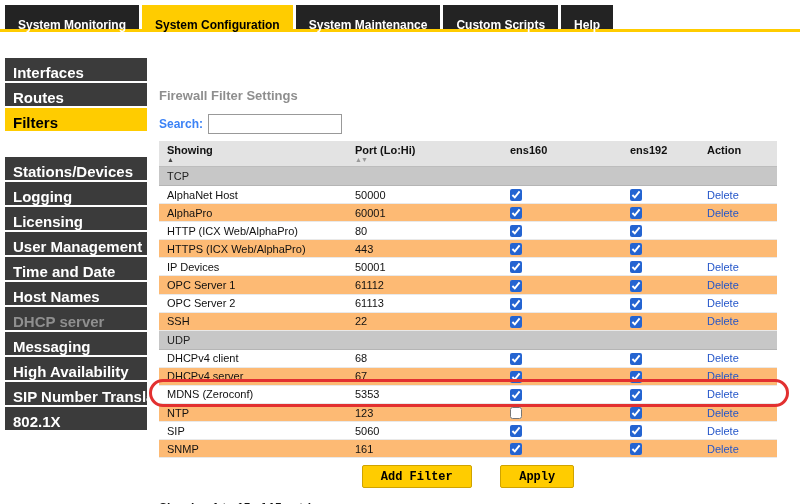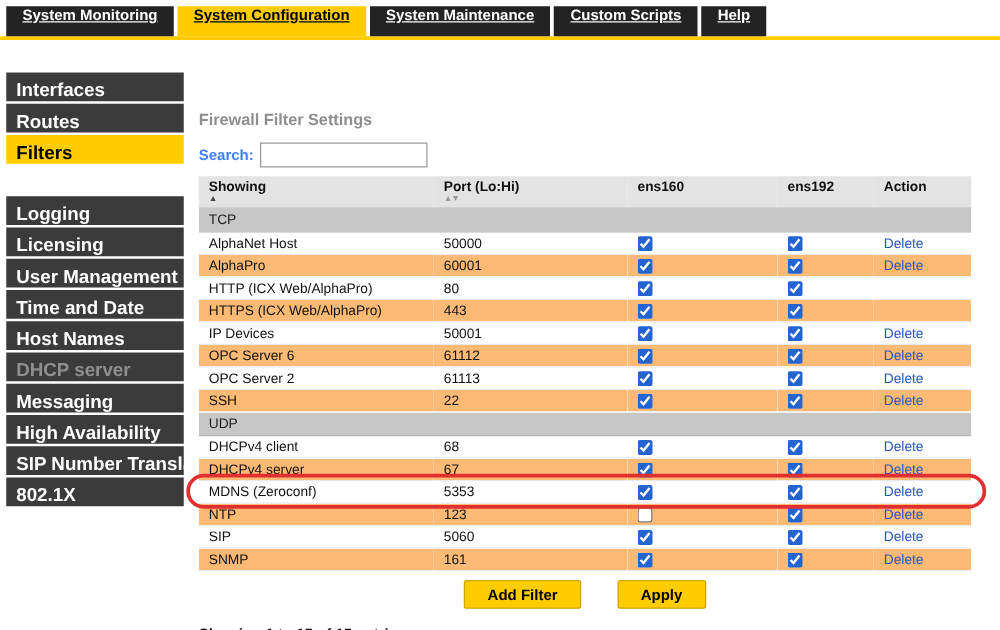--- a/index.html
+++ b/index.html
@@ -3,21 +3,21 @@
 <meta charset="utf-8">
 <style>
   * { margin:0; padding:0; box-sizing:border-box; }
   html,body { background:#fff; }
   body { font-family:"Liberation Sans", sans-serif; }
   #app { position:relative; width:800px; height:504px; background:#fff; overflow:hidden; }
 
   
   .topnav { display:flex; gap:3px; padding:5px 0 0 5px; border-bottom:3px solid #ffcc00; height:32px; }
   .tab { background:#232323; color:#fff; font-size:12px; font-weight:bold;
-         padding:0 13px 0 13px; height:24px; cursor:pointer; white-space:nowrap;text-decoration:underline; }
+         padding:13px 13px 0 13px; height:24px; cursor:pointer; white-space:nowrap; }
   .tab.active { background:#ffcc00; color:#000; }
 
   
   .content { display:flex; align-items:flex-start; }
   .sidebar { width:142px; margin-left:5px; margin-top:26px; flex:0 0 142px; }
   .side-item { background:#3b3b3b; color:#fff; font-size:15px; font-weight:bold;
                padding:6px 8px 0 8px; height:23px; margin-bottom:2px; cursor:pointer;
                white-space:nowrap; overflow:hidden; }
   .side-item.active { background:#ffcc00; color:#000; }
   .side-item.muted { color:#8f8f8f; }
@@ -43,21 +43,21 @@
   td { padding:2px 8px; border-bottom:1px solid #e9e9e9; color:#111; height:18px;
        white-space:nowrap; overflow:hidden; }
   tr.even td { background:#ffffff; }
   tr.odd  td { background:#fdba74; }
   td input[type="checkbox"] { width:12px; height:12px; accent-color:#2464d1;
                               margin:0; vertical-align:middle; display:inline-block; }
   .delete-link { color:#2456c9; text-decoration:none; cursor:pointer; }
 
   
   .btn-row { width:618px; text-align:center; margin-top:7px; }
-  .ybtn { background:#ffcc00; color:#000; font-family:Liberation Sans, sans-serif;
+  .ybtn { background:#ffcc00; color:#000; font-family:Liberation Mono, monospace;
           font-size:12px; font-weight:bold; border:1px solid #cfa300; border-radius:2px;
           padding:4px 18px; height:23px; margin:0 12px; cursor:pointer; }
   .entries { font-size:12px; font-weight:bold; color:#111; margin-top:13px; }
 
   
   .annotation { position:absolute; border:3px solid #e23030; border-radius:15px;
                 pointer-events:none; z-index:10; background:transparent; }
 </style>
 </head>
 <body>
@@ -69,20 +69,21 @@
       <div class="tab">System Maintenance</div>
       <div class="tab">Custom Scripts</div>
       <div class="tab">Help</div>
     </div>
   <div class="content">
     <div class="sidebar" id="sidebar">
         <div class="side-item">Interfaces</div>
         <div class="side-item">Routes</div>
         <div class="side-item active">Filters</div>
         <div class="side-gap"></div>
+        <div class="side-item">Stations/Devices</div>
         <div class="side-item">Logging</div>
         <div class="side-item">Licensing</div>
         <div class="side-item">User Management</div>
         <div class="side-item">Time and Date</div>
         <div class="side-item">Host Names</div>
         <div class="side-item muted">DHCP server</div>
         <div class="side-item">Messaging</div>
         <div class="side-item">High Availability</div>
         <div class="side-item">SIP Number Translation</div>
         <div class="side-item">802.1X</div>
@@ -142,21 +143,21 @@
               <td></td>
             </tr>
             <tr class="even">
               <td>IP Devices</td>
               <td>50001</td>
               <td><input type="checkbox" checked="" style=""></td>
               <td><input type="checkbox" checked="" style=""></td>
               <td><a class="delete-link">Delete</a></td>
             </tr>
             <tr class="odd">
-              <td>OPC Server 6</td>
+              <td>OPC Server 1</td>
               <td>61112</td>
               <td><input type="checkbox" checked="" style=""></td>
               <td><input type="checkbox" checked="" style=""></td>
               <td><a class="delete-link">Delete</a></td>
             </tr>
             <tr class="even">
               <td>OPC Server 2</td>
               <td>61113</td>
               <td><input type="checkbox" checked="" style=""></td>
               <td><input type="checkbox" checked="" style=""></td>

